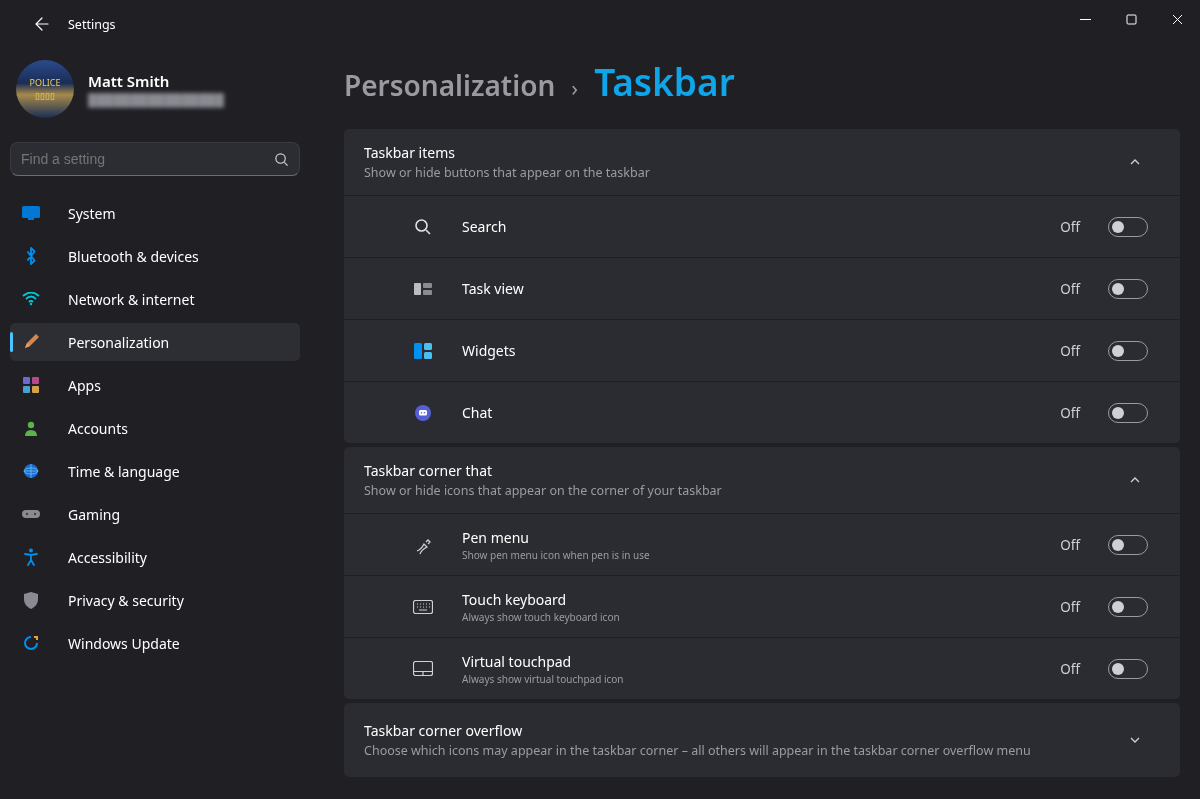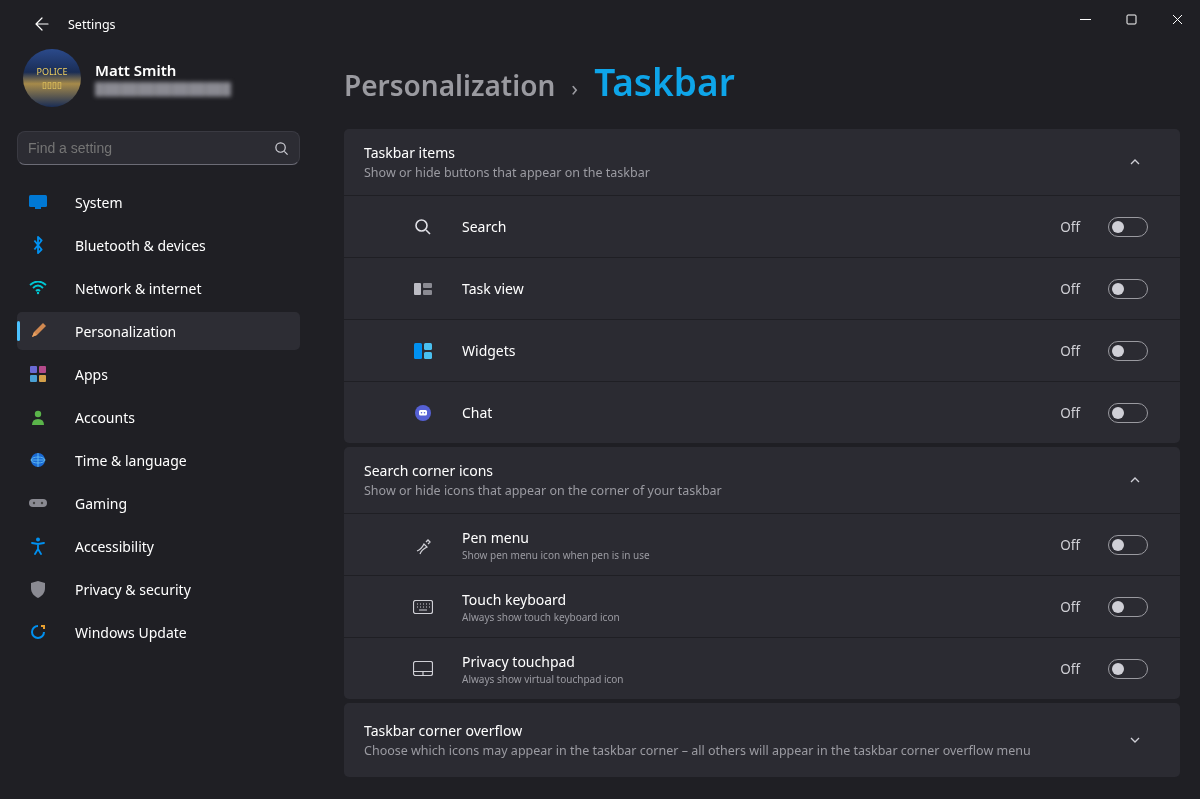--- a/index.html
+++ b/index.html
@@ -41,23 +41,23 @@
   .winbtn {
     width: 46px;
     display: flex; align-items: center; justify-content: center;
     cursor: pointer;
   }
 
   
   .sidebar {
     position: absolute;
     left: 0;
-    top: 43px;
+    top: 54px;
     width: 310px;
-    padding-left: 17px;
+    padding-left: 10px;
     padding-right: 10px;
   }
   .profile {
     display: flex;
     align-items: center;
     gap: 14px;
     padding: 6px 6px 14px 6px;
   }
   .avatar {
     width: 58px; height: 58px;
@@ -433,21 +433,21 @@
           <div class="row-title">Chat</div>
         </div>
       <div class="row-state">Off</div>
       <div class="toggle"></div>
     </div>
   </div>
 
   <div class="group">
     <div class="group-header">
       <div class="gh-text">
-        <div class="gh-title">Search corner icons</div>
+        <div class="gh-title">Taskbar corner that</div>
         <div class="gh-sub">Show or hide icons that appear on the corner of your taskbar</div>
       </div>
       <div class="chev">
           <svg width="14" height="14" viewBox="0 0 14 14">
             <path d="M3 9l4-4 4 4" stroke="#cfcfd6" stroke-width="1.3" fill="none"></path>
           </svg>
         </div>
     </div>
 
     <div class="row tall">
@@ -481,21 +481,21 @@
     </div>
 
     <div class="row tall">
       <div class="row-iconcol">
           <svg width="20" height="15" viewBox="0 0 20 15">
             <rect x="0.5" y="0.5" width="19" height="14" rx="2" stroke="#d0d0d6" stroke-width="1.2" fill="none"></rect>
             <path d="M0.5 10.5h19M10 10.5v4" stroke="#d0d0d6" stroke-width="1.2"></path>
           </svg>
         </div>
       <div class="row-text">
-        <div class="row-title">Privacy touchpad</div>
+        <div class="row-title">Virtual touchpad</div>
         <div class="row-sub">Always show virtual touchpad icon</div>
       </div>
       <div class="row-state">Off</div>
       <div class="toggle"></div>
     </div>
   </div>
 
   <div class="group">
     <div class="group-header collapsed">
       <div class="gh-text">

